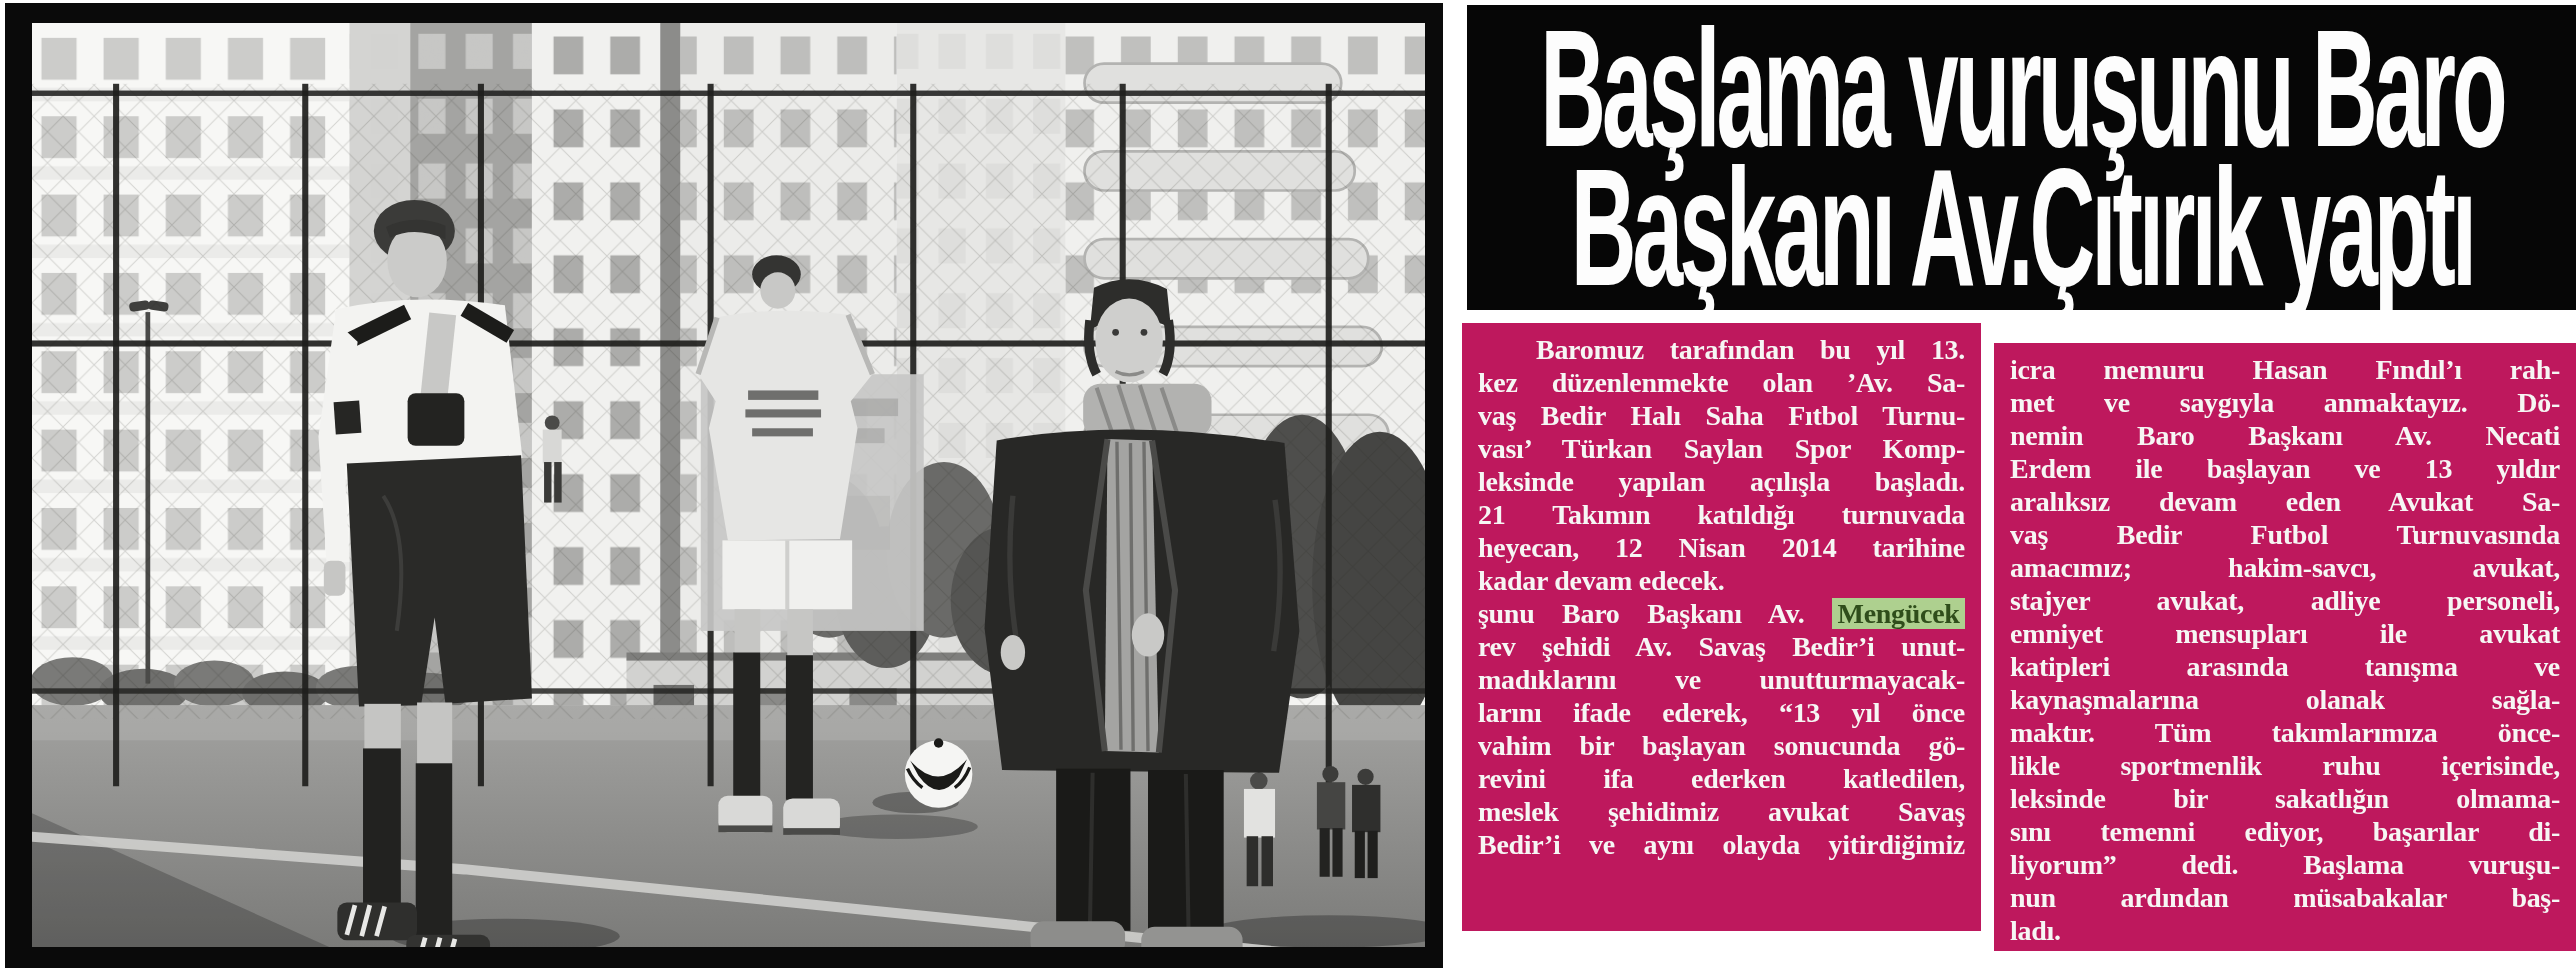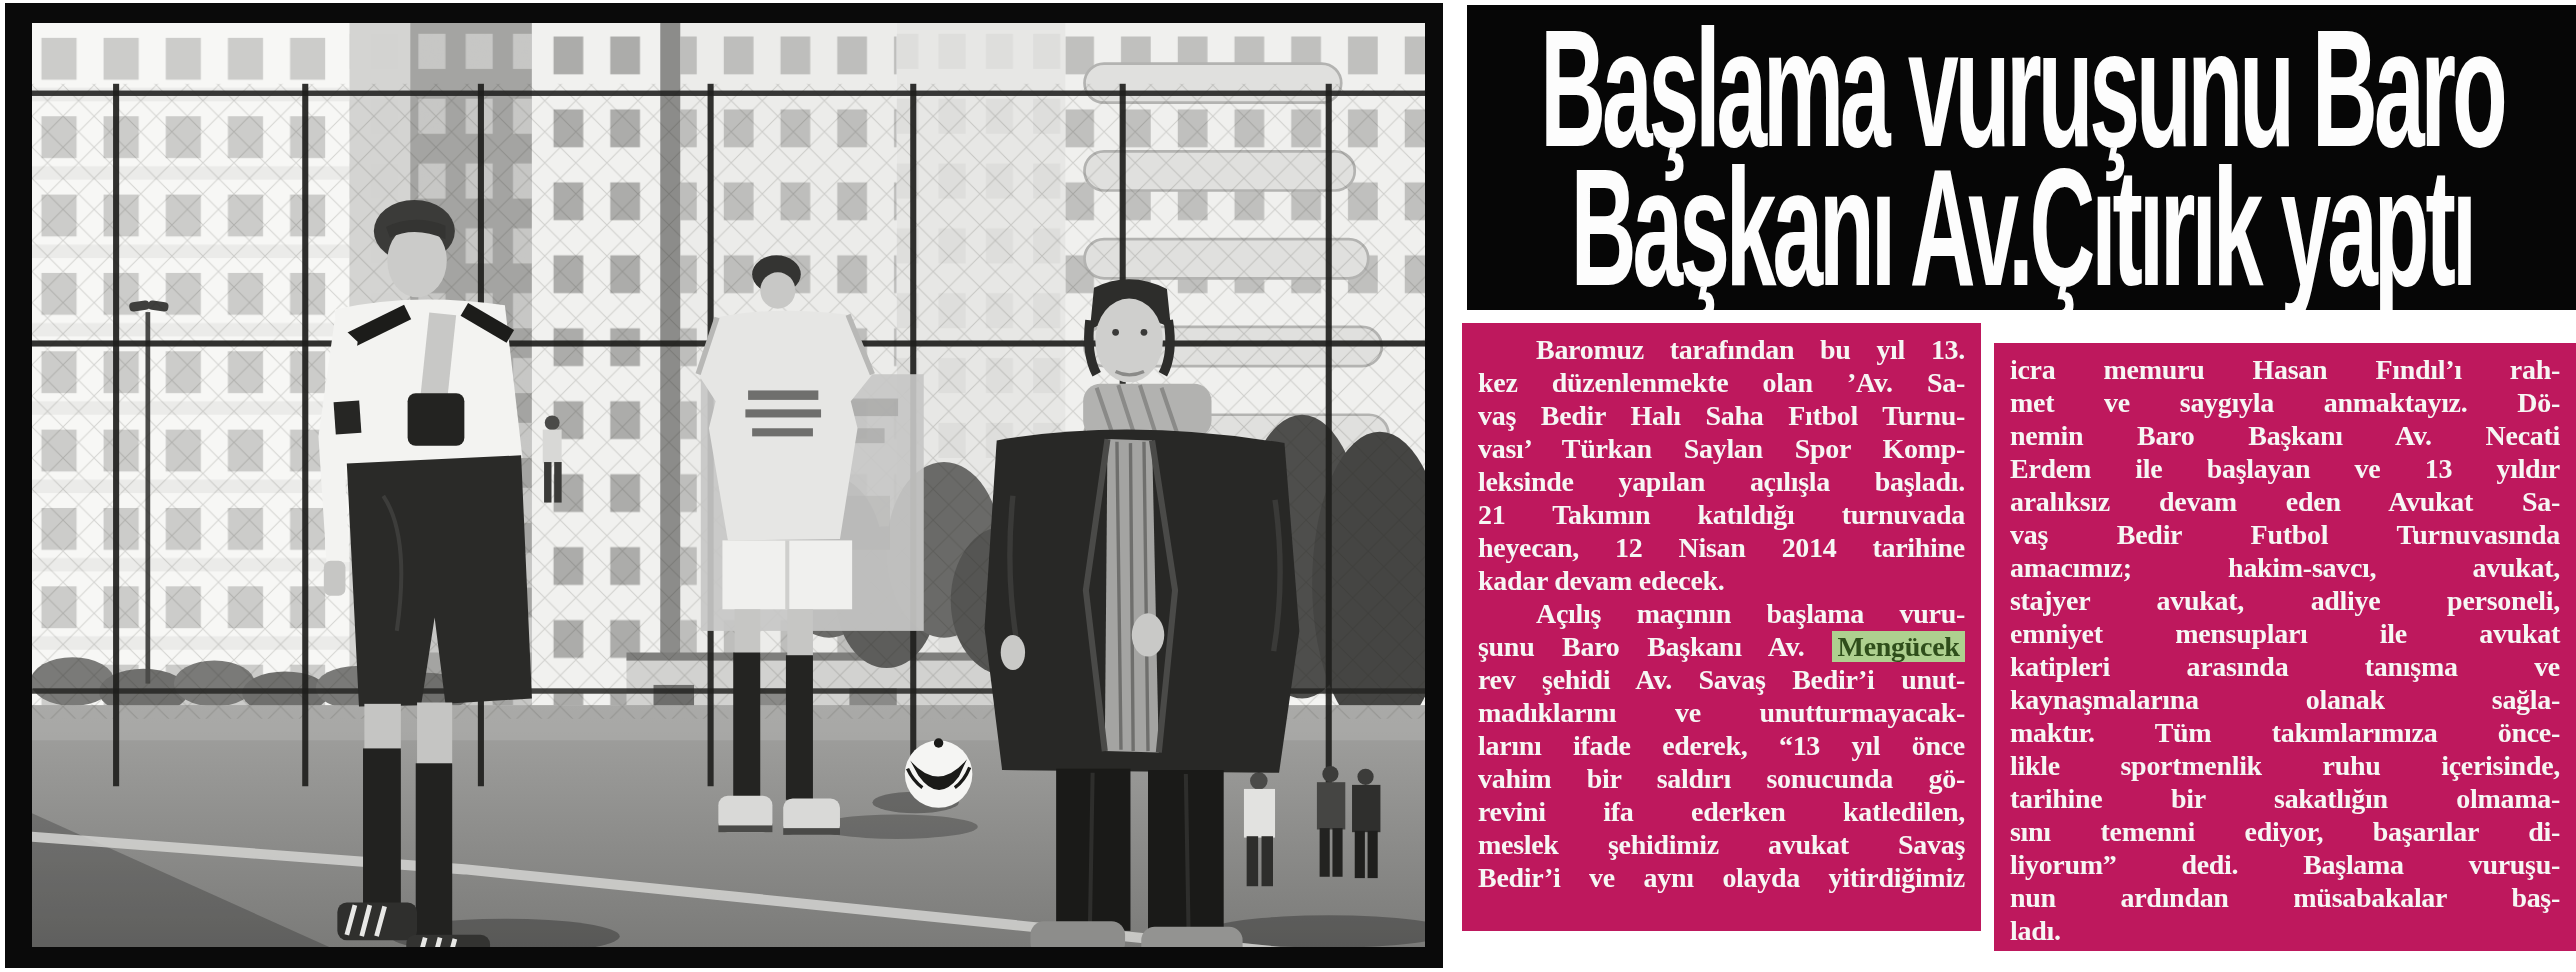--- a/index.html
+++ b/index.html
@@ -263,45 +263,44 @@
 
   <section class="col col-1" id="col-1">
       <div class="ln ind"><span>Baromuz tarafından bu yıl 13.</span></div>
       <div class="ln"><span>kez düzenlenmekte olan ’Av. Sa-</span></div>
       <div class="ln"><span>vaş Bedir Halı Saha Fıtbol Turnu-</span></div>
       <div class="ln"><span>vası’ Türkan Saylan Spor Komp-</span></div>
       <div class="ln"><span>leksinde yapılan açılışla başladı.</span></div>
       <div class="ln"><span>21 Takımın katıldığı turnuvada</span></div>
       <div class="ln"><span>heyecan, 12 Nisan 2014 tarihine</span></div>
       <div class="ln flush"><span>kadar devam edecek.</span></div>
-      <div class="ln ind"><span>Açılış maçının başlama vuru-</span></div>
       <div class="ln"><span>şunu Baro Başkanı Av. </span><span class="hl">Mengücek</span></div>
       <div class="ln"><span>rev şehidi Av. Savaş Bedir’i unut-</span></div>
       <div class="ln"><span>madıklarını ve unutturmayacak-</span></div>
       <div class="ln"><span>larını ifade ederek, “13 yıl önce</span></div>
-      <div class="ln"><span>vahim bir saldırı sonucunda gö-</span></div>
+      <div class="ln"><span>vahim bir başlayan sonucunda gö-</span></div>
       <div class="ln"><span>revini ifa ederken katledilen,</span></div>
       <div class="ln"><span>meslek şehidimiz avukat Savaş</span></div>
       <div class="ln"><span>Bedir’i ve aynı olayda yitirdiğimiz</span></div>
     </section>
   <section class="col col-2" id="col-2">
       <div class="ln"><span>icra memuru Hasan Fındıl’ı rah-</span></div>
       <div class="ln"><span>met ve saygıyla anmaktayız. Dö-</span></div>
       <div class="ln"><span>nemin Baro Başkanı Av. Necati</span></div>
       <div class="ln"><span>Erdem ile başlayan ve  13 yıldır</span></div>
       <div class="ln"><span>aralıksız devam eden Avukat Sa-</span></div>
       <div class="ln"><span>vaş Bedir Futbol Turnuvasında</span></div>
       <div class="ln"><span>amacımız; hakim-savcı, avukat,</span></div>
       <div class="ln"><span>stajyer avukat, adliye personeli,</span></div>
       <div class="ln"><span>emniyet mensupları ile avukat</span></div>
       <div class="ln"><span>katipleri arasında tanışma ve</span></div>
       <div class="ln"><span>kaynaşmalarına olanak sağla-</span></div>
       <div class="ln"><span>maktır. Tüm takımlarımıza önce-</span></div>
       <div class="ln"><span>likle sportmenlik ruhu içerisinde,</span></div>
-      <div class="ln"><span>tarihine bir sakatlığın olmama-</span></div>
+      <div class="ln"><span>leksinde bir sakatlığın olmama-</span></div>
       <div class="ln"><span>sını temenni ediyor, başarılar di-</span></div>
       <div class="ln"><span>liyorum” dedi. Başlama vuruşu-</span></div>
       <div class="ln"><span>nun ardından müsabakalar baş-</span></div>
       <div class="ln flush"><span>ladı.</span></div>
     </section>
 
 </div>
 
 
 </body></html>

